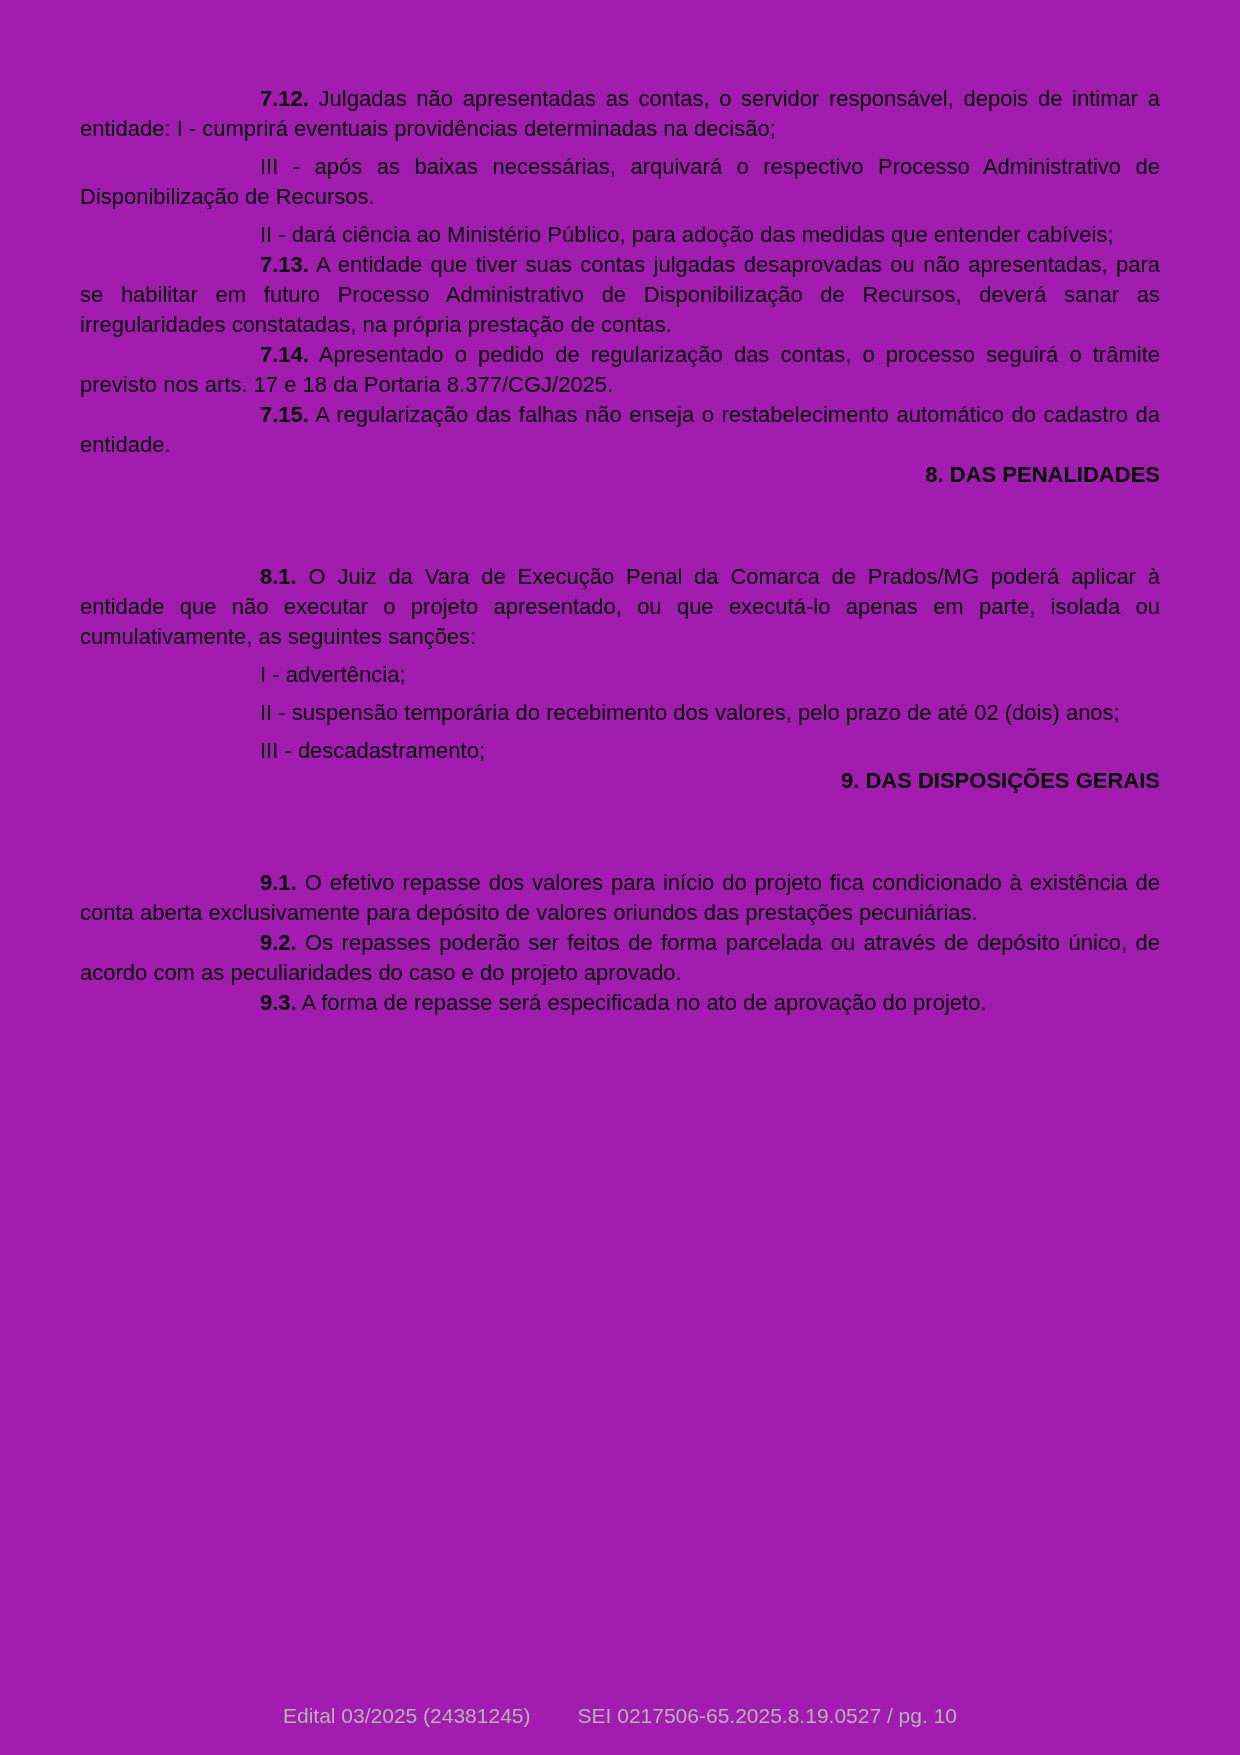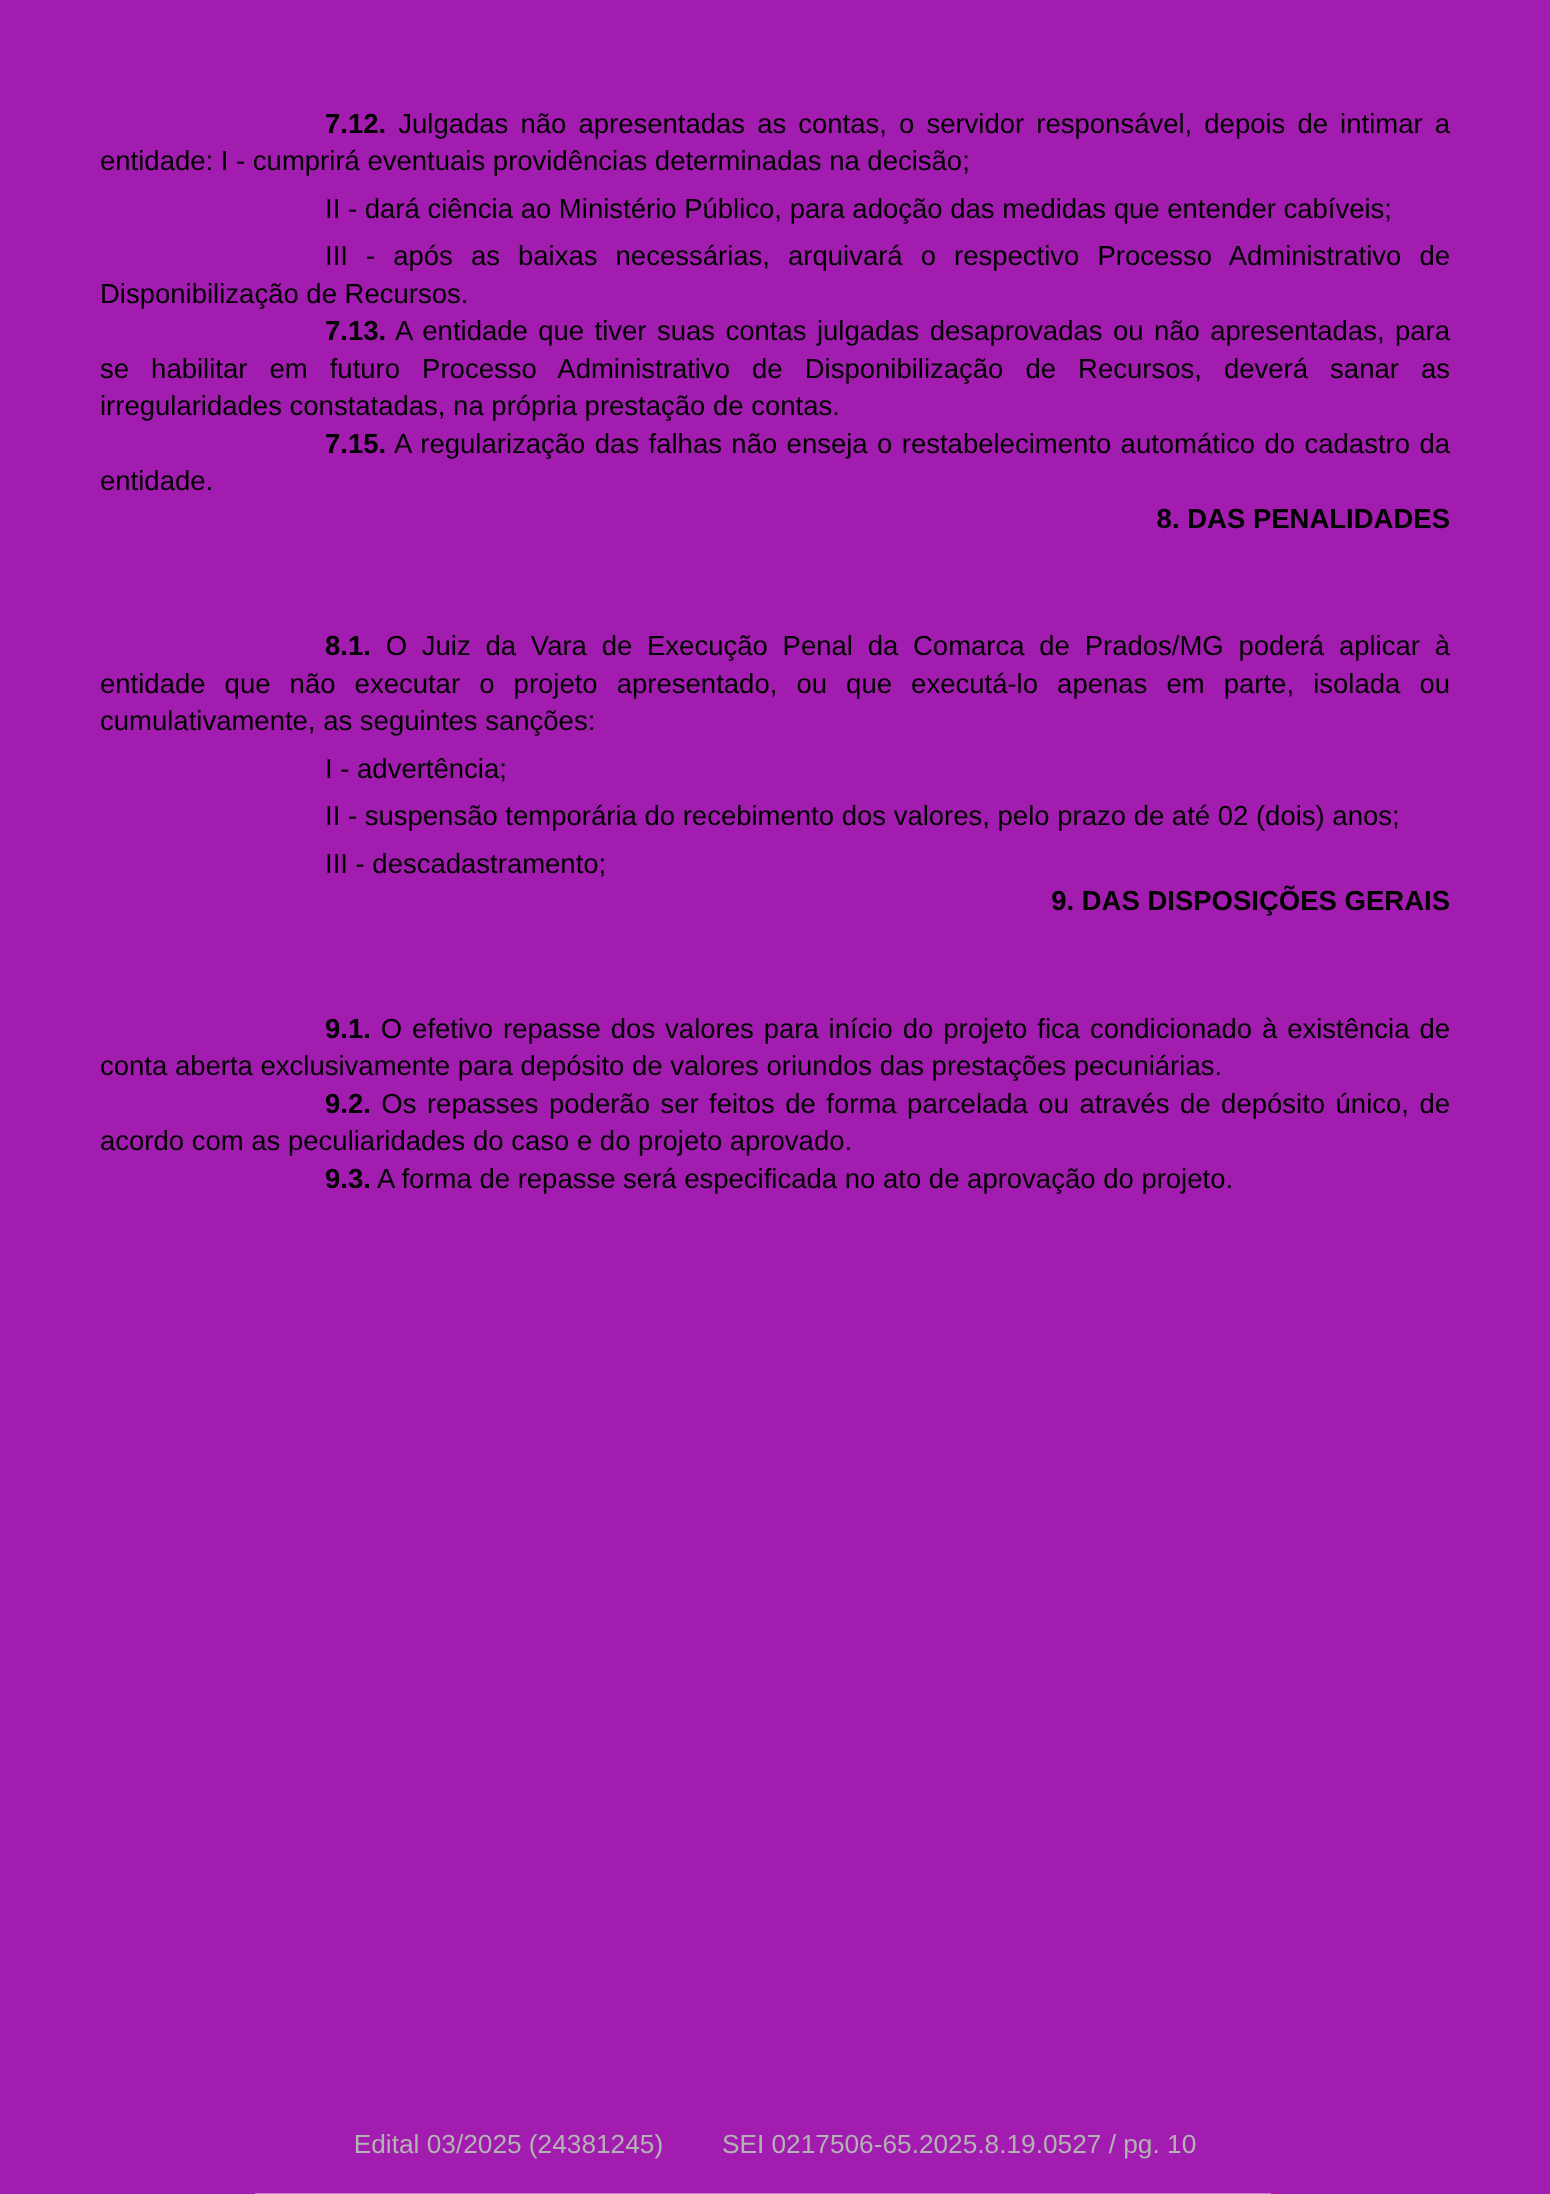--- a/index.html
+++ b/index.html
@@ -50,26 +50,27 @@
     line-height: 28px;
   }
 </style>
 </head>
 <body>
 
 <div class="page">
 
   <p class="para"><b class="pfx">7.12.</b><span> Julgadas não apresentadas as contas, o servidor responsável, depois de intimar a entidade: I - cumprirá eventuais providências determinadas na decisão;</span></p>
 
+  <p class="para gap-s"><b class="pfx"></b><span>III - após as baixas necessárias, arquivará o respectivo Processo Administrativo de Disponibilização de Recursos.</span></p>
+
   <p class="para gap-s"><b class="pfx"></b><span>II - dará ciência ao Ministério Público, para adoção das medidas que entender cabíveis;</span></p>
-
-  <p class="para gap-s"><b class="pfx"></b><span>III - após as baixas necessárias, arquivará o respectivo Processo Administrativo de Disponibilização de Recursos.</span></p>
 
   <p class="para gap-l"><b class="pfx">7.13.</b><span> A entidade que tiver suas contas julgadas desaprovadas ou não apresentadas, para se habilitar em futuro Processo Administrativo de Disponibilização de Recursos, deverá sanar as irregularidades constatadas, na própria prestação de contas.</span></p>
 
+  <p class="para gap-l"><b class="pfx">7.14.</b><span> Apresentado o pedido de regularização das contas, o processo seguirá o trâmite previsto nos arts. 17 e 18 da Portaria 8.377/CGJ/2025.</span></p>
 
   <p class="para gap-l"><b class="pfx">7.15.</b><span> A regularização das falhas não enseja o restabelecimento automático do cadastro da entidade.</span></p>
 
   <p class="para heading gap-l"><span>8. DAS PENALIDADES</span></p>
 
   <p class="para gap-xl"><b class="pfx">8.1.</b><span> O Juiz da Vara de Execução Penal da Comarca de Prados/MG poderá aplicar à entidade que não executar o projeto apresentado, ou que executá-lo apenas em parte, isolada ou cumulativamente, as seguintes sanções:</span></p>
 
   <p class="para gap-s"><b class="pfx"></b><span>I - advertência;</span></p>
 
   <p class="para gap-s"><b class="pfx"></b><span>II - suspensão temporária do recebimento dos valores, pelo prazo de até 02 (dois) anos;</span></p>

